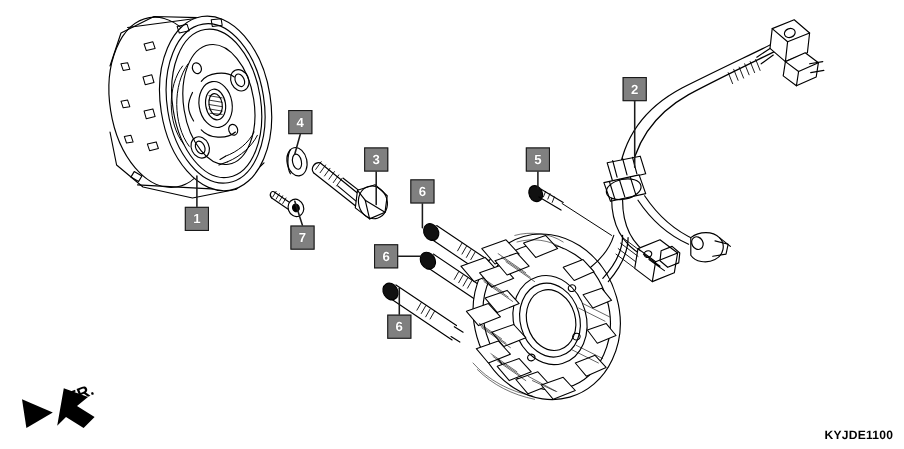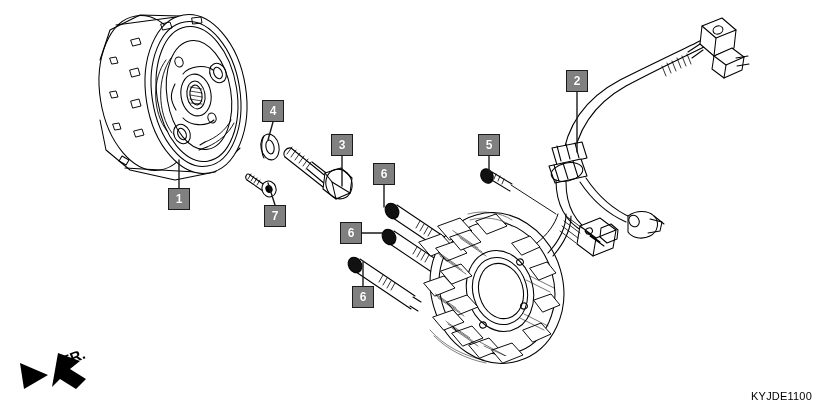--- a/index.html
+++ b/index.html
@@ -16,21 +16,21 @@
     background:#808080;border:1px solid #1a1a1a;
     box-sizing:border-box;
     color:#ffffff;font-size:12px;font-weight:bold;
     font-family:"Liberation Sans", sans-serif;
     display:flex;align-items:center;justify-content:center;
     line-height:1;letter-spacing:0;
     text-shadow:0 0 1px rgba(0,0,0,.35);
   }
   #part-number{
     position:absolute;right:10px;bottom:6px;
-    font-size:11px;font-weight:normal;color:#000;
+    font-size:11px;font-weight:bold;color:#000;
     font-family:"Liberation Sans", sans-serif;
     letter-spacing:.2px;
   }
   #fr-marker{position:absolute;left:18px;top:345px;width:92px;height:48px;}
 </style>
 </head>
 <body>
 
 <div id="diagram-root">
 

